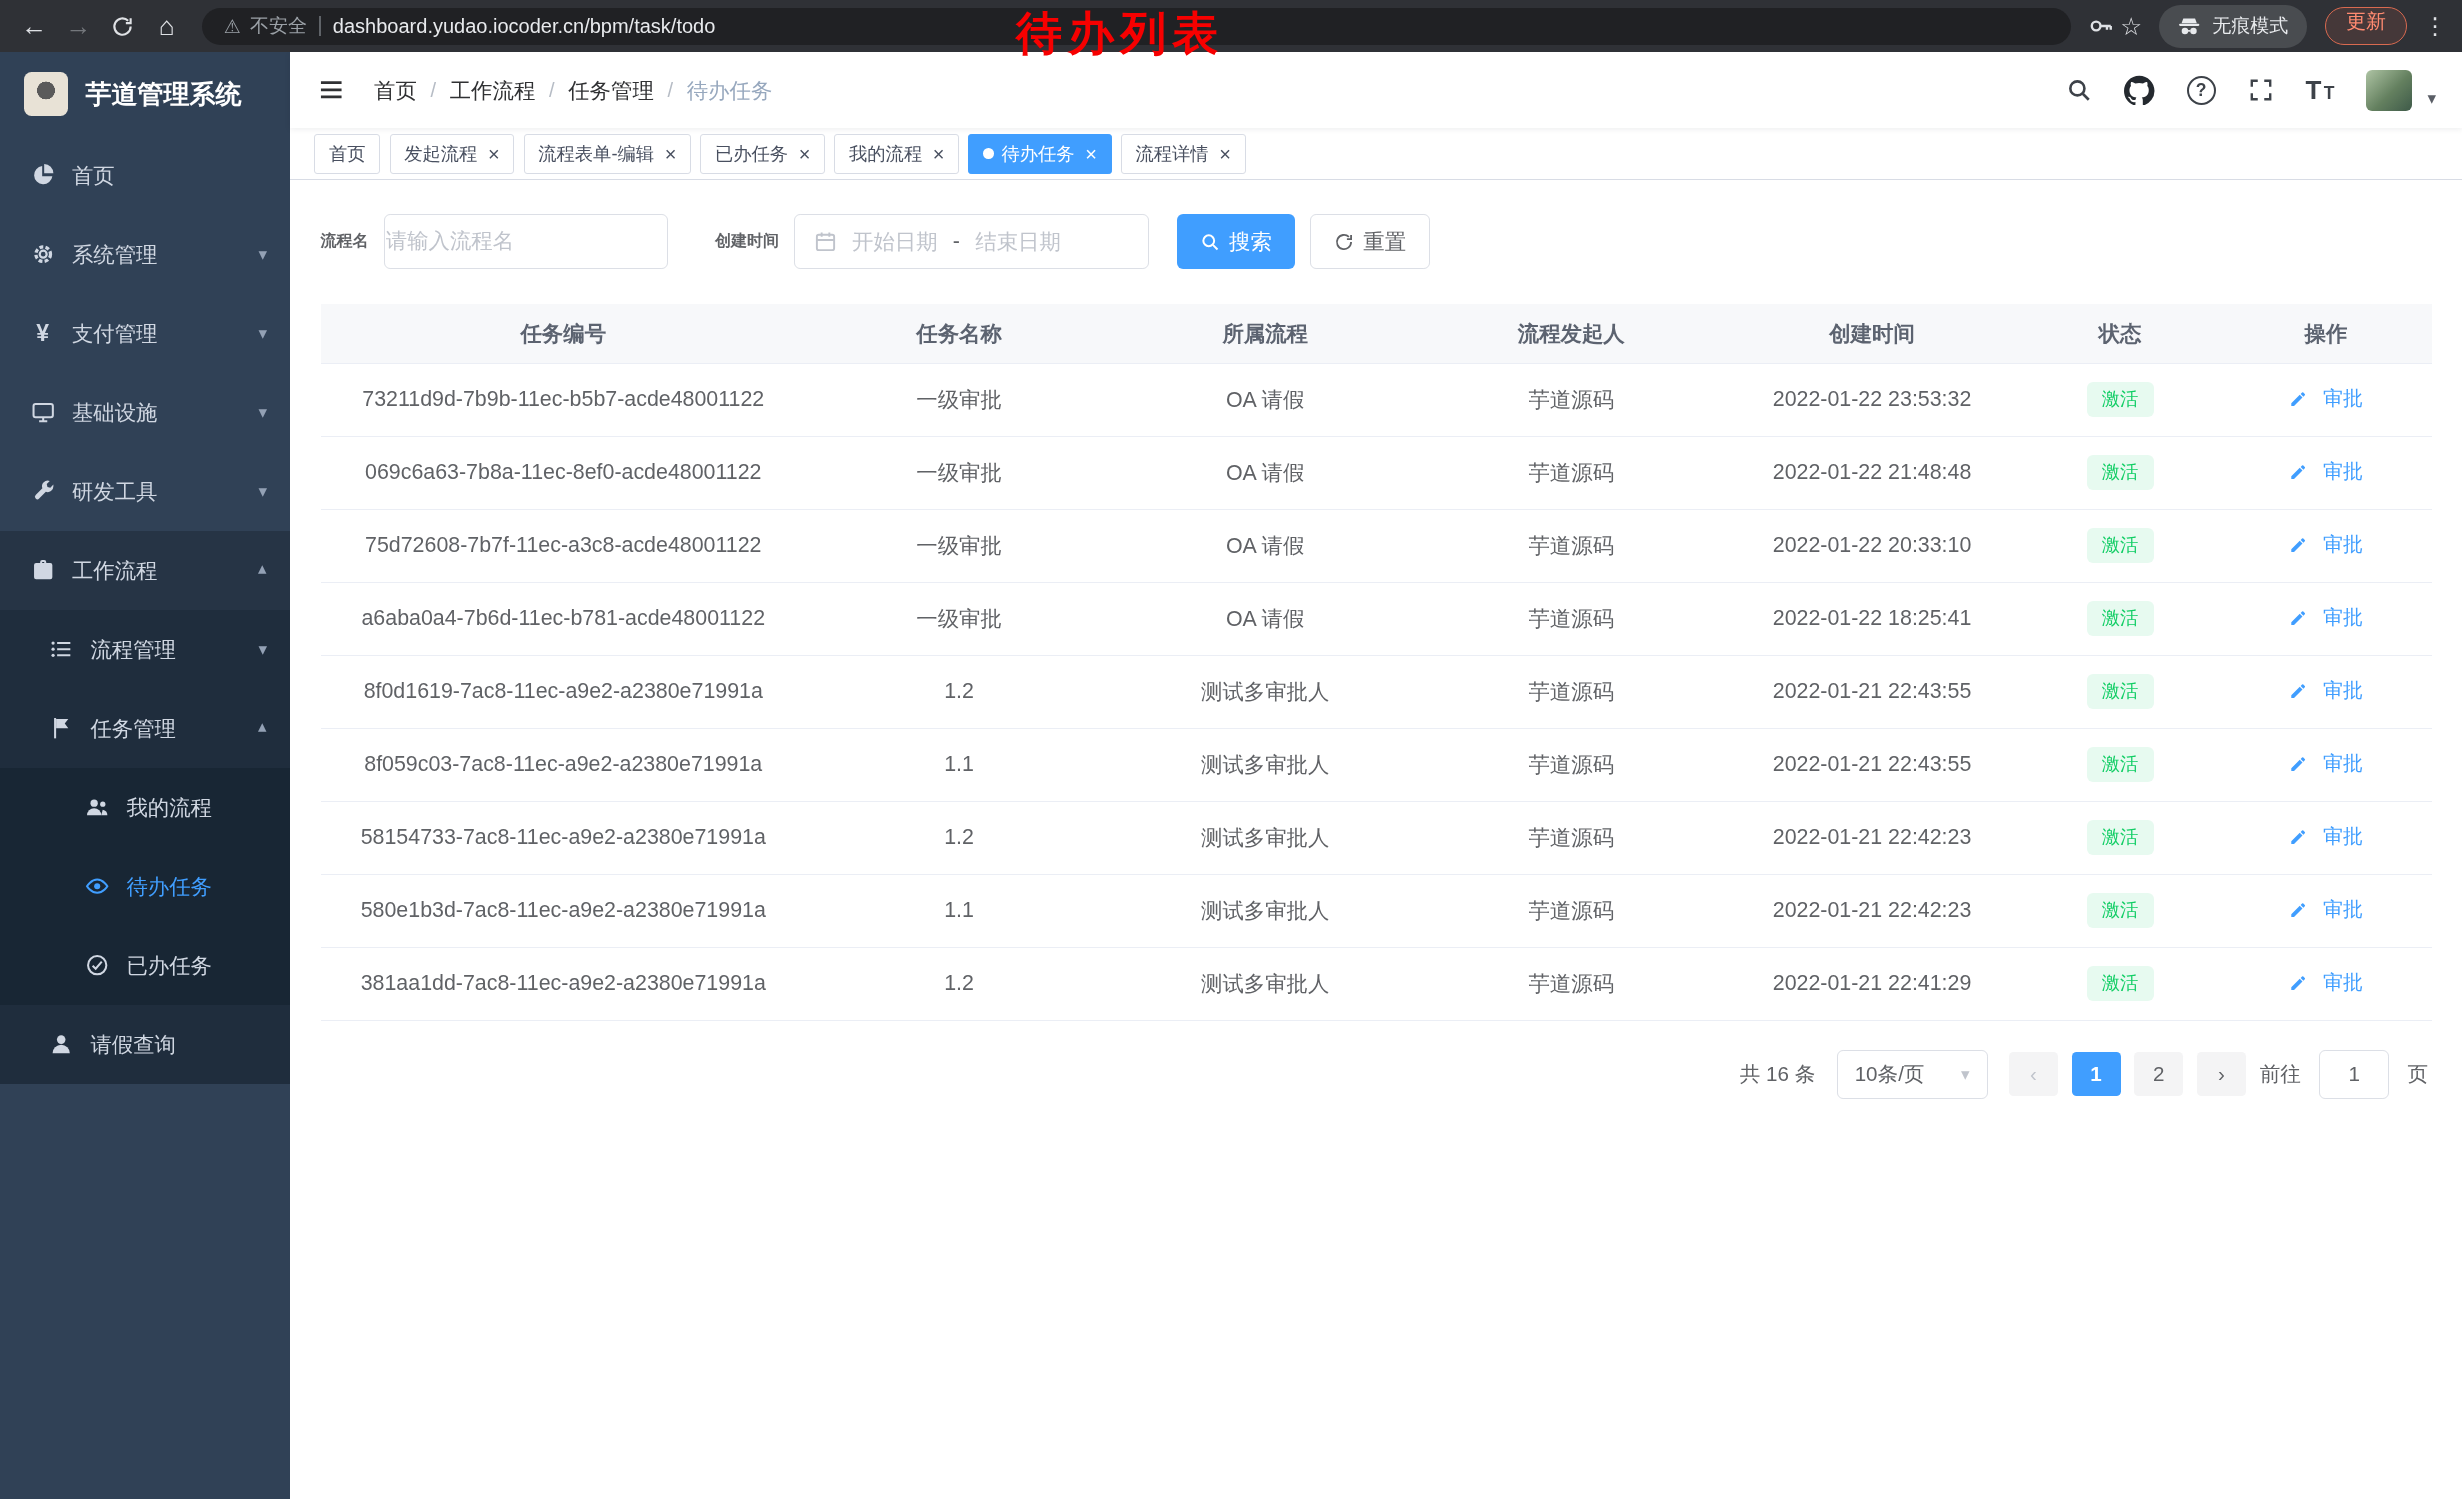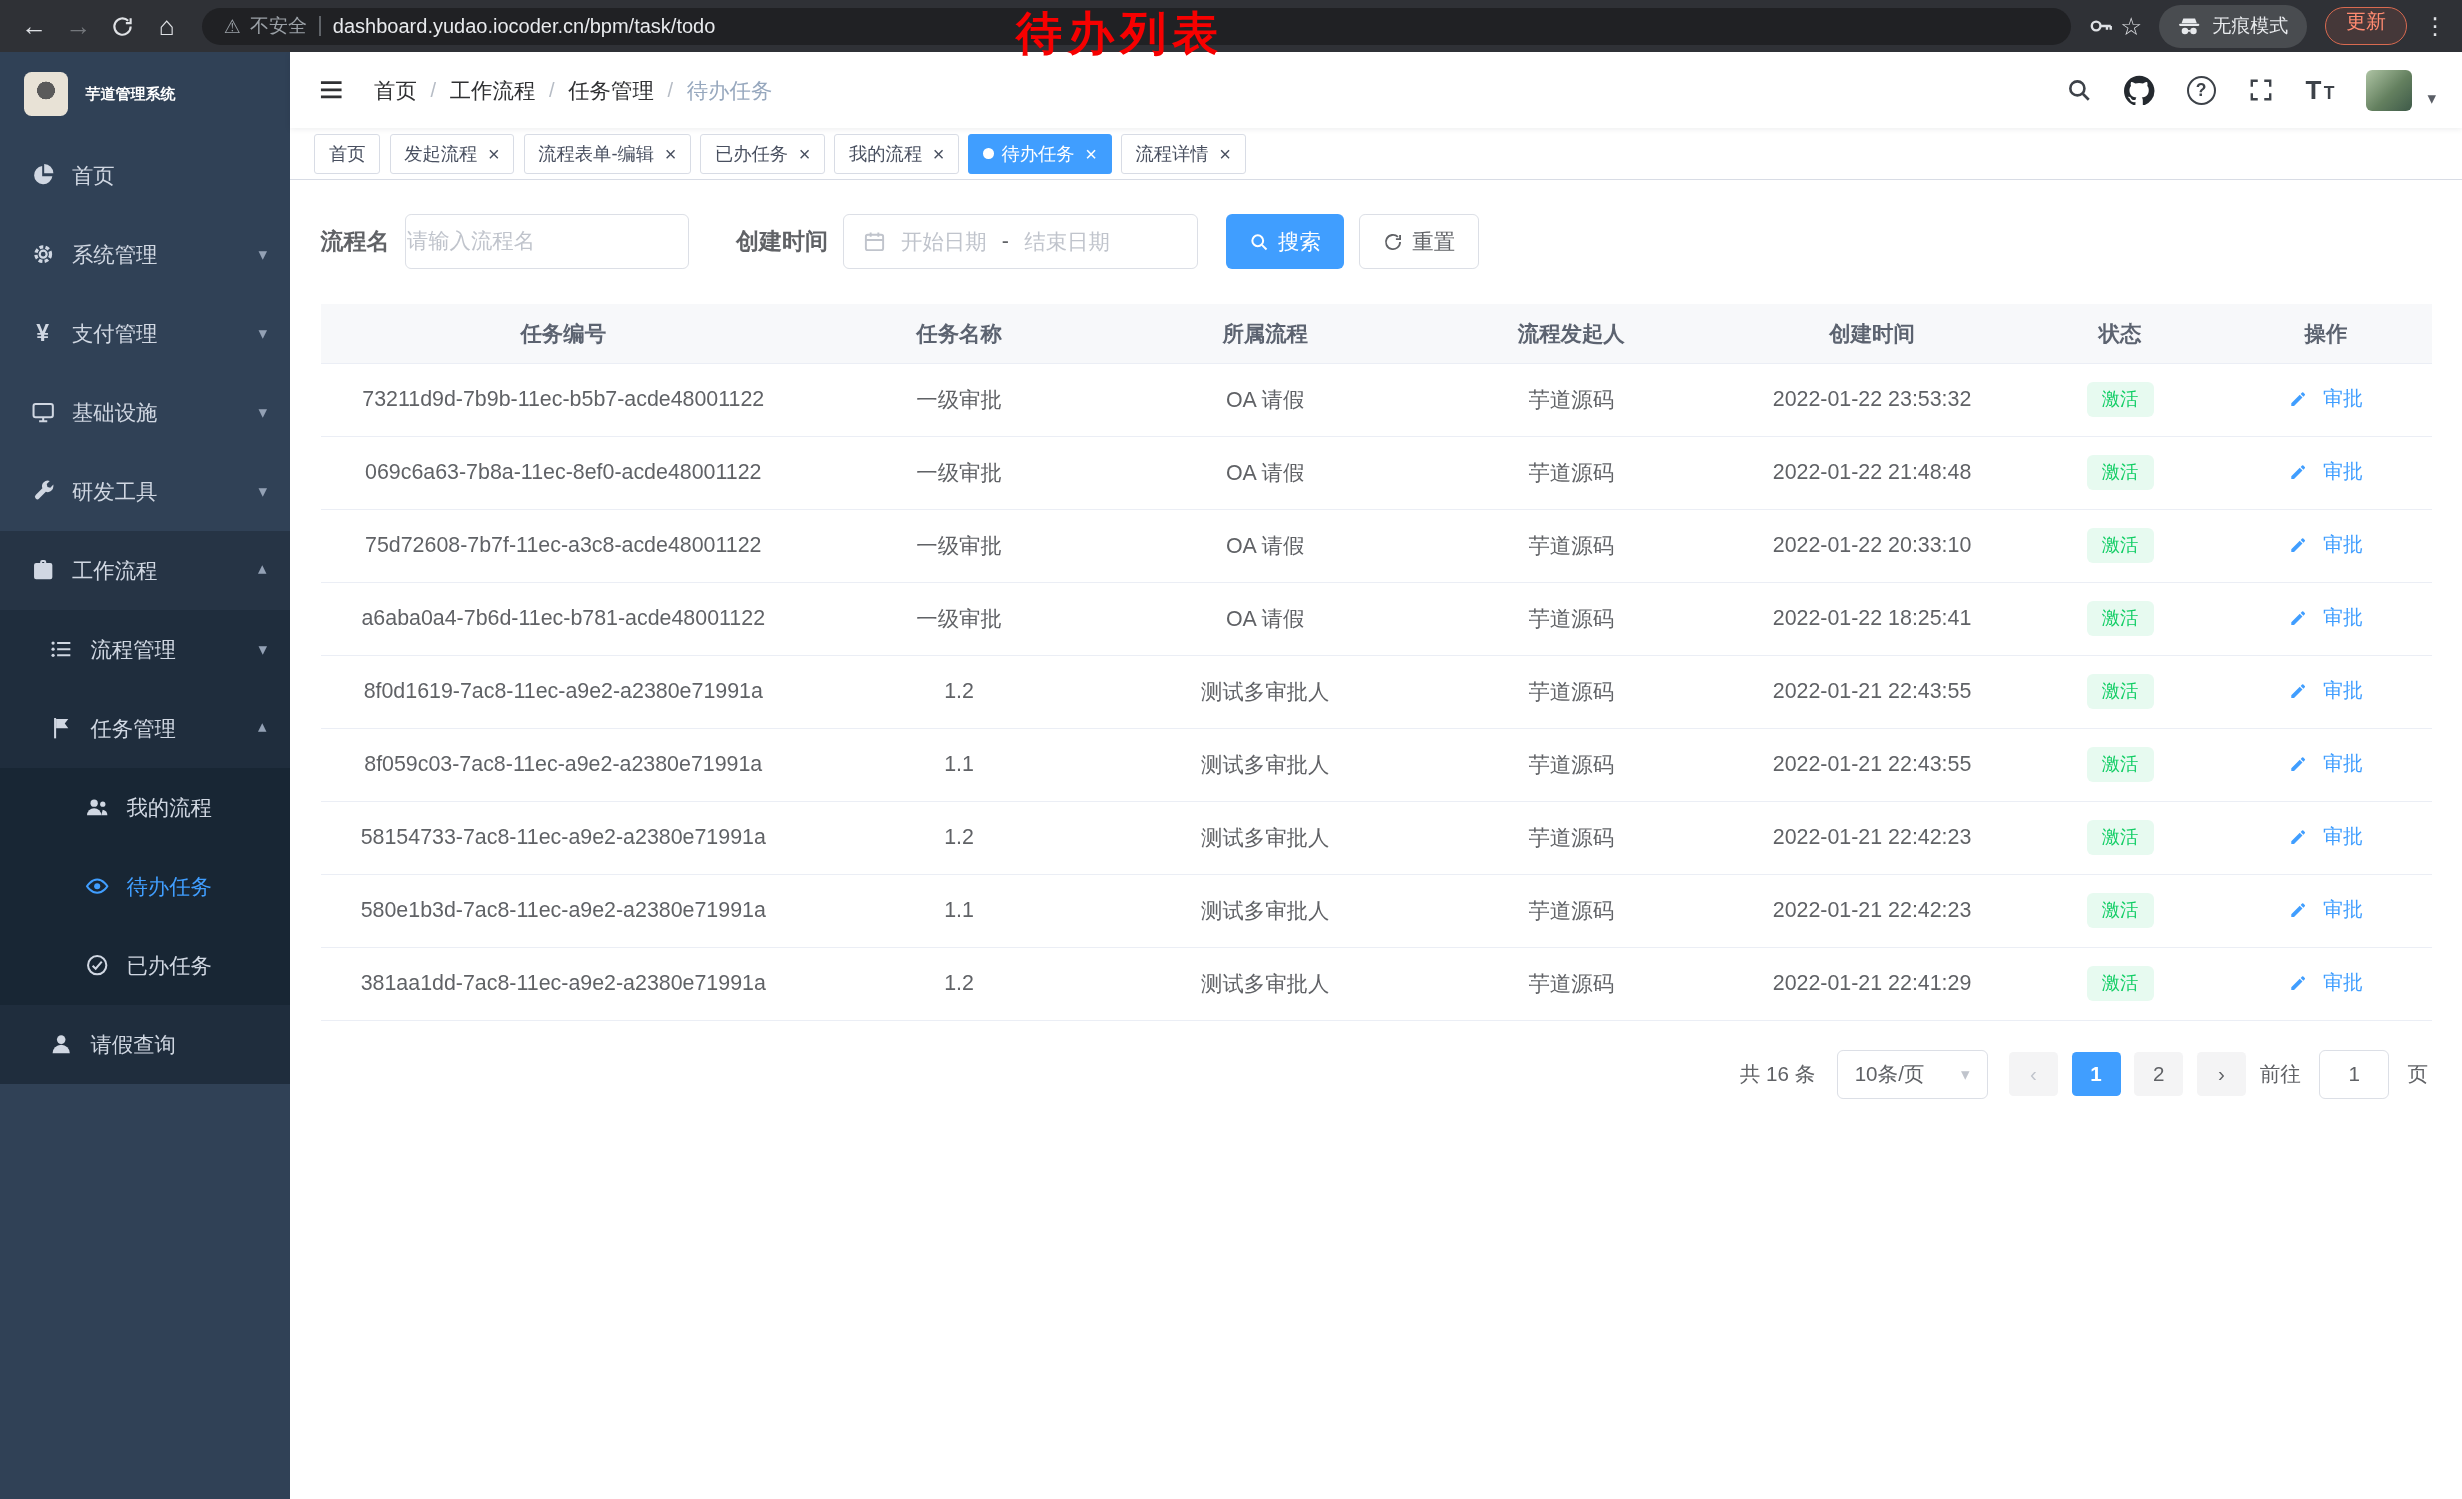--- a/index.html
+++ b/index.html
@@ -22,21 +22,21 @@
   .incog-chip .icon{width:24.4px;height:24.4px}
   .update-chip{height:38px;border-radius:20px;border:1.5px solid #d96a50;background:rgba(230,110,80,.12);color:#ff8a70;font-size:20px;display:flex;padding:0 20px;margin-left:12.2px;flex-shrink:0}
   .kebab{color:#dfe1e5;font-size:23px;margin-left:10.7px;flex-shrink:0}
   .annotation{position:absolute;left:1016px;top:3.1px;font-size:46px;font-weight:700;color:#f70000;letter-spacing:6.1px;z-index:9;white-space:nowrap}
 
   
   .app{display:flex;height:1448px}
   .sidebar{width:290px;background:#304156;flex-shrink:0;color:#d0d7e2;overflow:hidden}
   .logo-row{height:84px;display:flex;align-items:center;padding-left:24.4px;gap:17px}
   .logo-img{width:44px;height:44px;border-radius:7.6px;background:radial-gradient(circle at 50% 42%,#5a5a5a 0 26%,#e8e2d6 27%);flex-shrink:0}
-  .logo-title{color:#fff;font-size:15px;font-weight:700;white-space:nowrap}
+  .logo-title{color:#fff;font-size:26px;font-weight:700;white-space:nowrap}
   .menu-item{height:79px;display:flex;align-items:center;position:relative;font-size:21.4px;cursor:pointer;white-space:nowrap}
   .mi-icon{width:24.4px;height:24.4px;margin-right:17px;flex-shrink:0}
   .yen-glyph{font-size:23px;font-weight:700;width:24.4px;text-align:center;line-height:24.4px}
   .lvl1{padding-left:30.5px}
   .lvl2{padding-left:49px;background:#1f2d3d}
   .lvl3{padding-left:85px;background:#182634}
   .root-active{background:#263445}
   .chev{position:absolute;right:23px;font-size:17px;color:#93a1b5}
   .chev.up{transform:rotate(180deg)}
   .menu-item.active{color:#409eff}
@@ -61,21 +61,21 @@
 
   
   .tabbar{height:52px;display:flex;align-items:center;gap:9.2px;padding:0 24.4px;border-bottom:1.5px solid #d8dce5;background:#fff}
   .tag{height:40px;display:inline-flex;align-items:center;gap:7.6px;padding:0 13.7px;border:1.5px solid #d8dce5;border-radius:3.1px;font-size:18.3px;color:#495060;background:#fff;cursor:pointer;white-space:nowrap}
   .tag.active{background:#409eff;border-color:#409eff;color:#fff}
   .tag .dot{width:10.7px;height:10.7px;border-radius:50%;background:#fff}
   .tag .x{font-size:20px;line-height:1;margin-left:3.1px}
 
   
   .filter{display:flex;align-items:center;gap:15.3px;padding:34px 30.5px 0;background:#fff}
-  .flabel{font-size:23px;font-weight:700;color:#606266;white-space:nowrap}
+  .flabel{font-size:16px;font-weight:700;color:#606266;white-space:nowrap}
   .flabel.second{margin-left:32px}
   .text-input{width:284px;height:55px;border:1.5px solid #dcdfe6;border-radius:6.1px;padding:0 1px;font-size:21.4px;color:#606266;outline:none;font-family:inherit}
   .text-input::placeholder{color:#c0c4cc}
   .date-range{width:355px;height:55px;border:1.5px solid #dcdfe6;border-radius:6.1px;display:flex;align-items:center;gap:15.3px;padding:0 18.3px;font-size:21.4px;color:#c0c4cc;cursor:pointer}
   .date-range .cal{width:23px;height:23px;color:#c0c4cc;flex-shrink:0}
   .rsep{color:#606266}
   .btn{height:55px;border:none;border-radius:6.1px;display:inline-flex;align-items:center;gap:9.2px;font-size:21.4px;padding:0 23px;cursor:pointer;font-family:inherit}
   .btn .bicon{width:20px;height:20px}
   .btn-primary{background:#409eff;color:#fff;margin-left:12.2px}
   .btn-plain{background:#fff;color:#606266;border:1.5px solid #dcdfe6}

